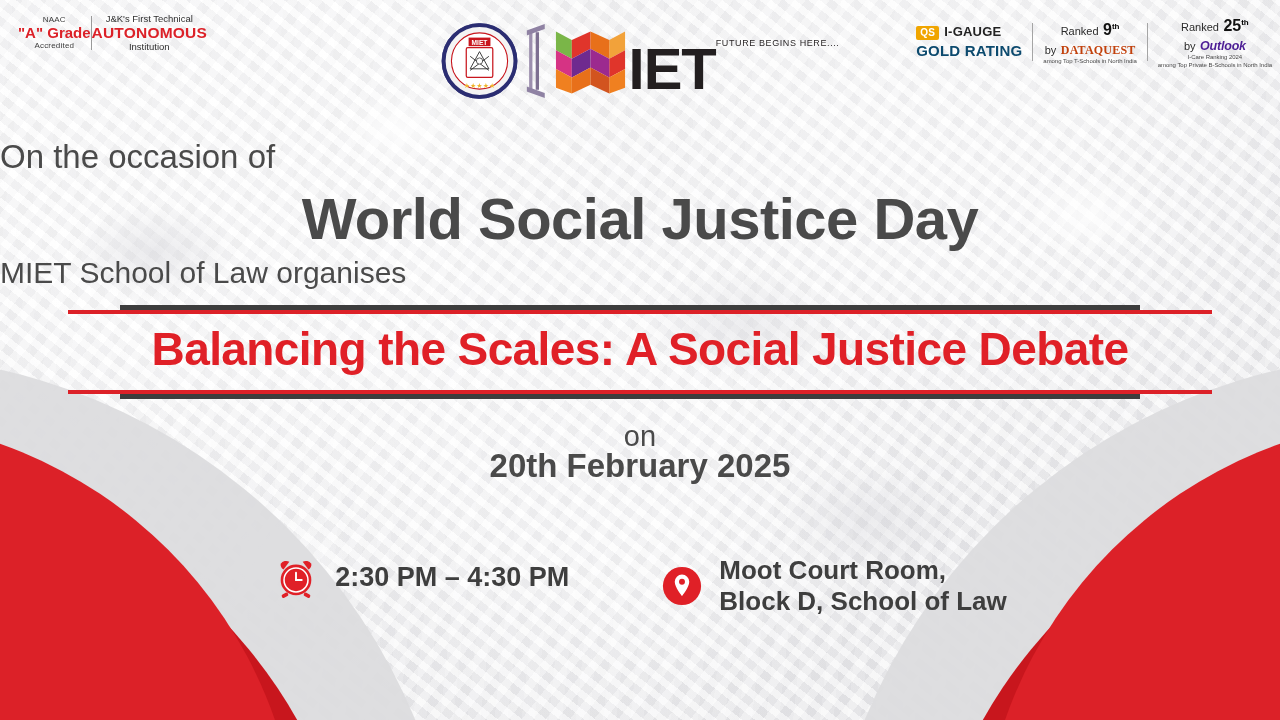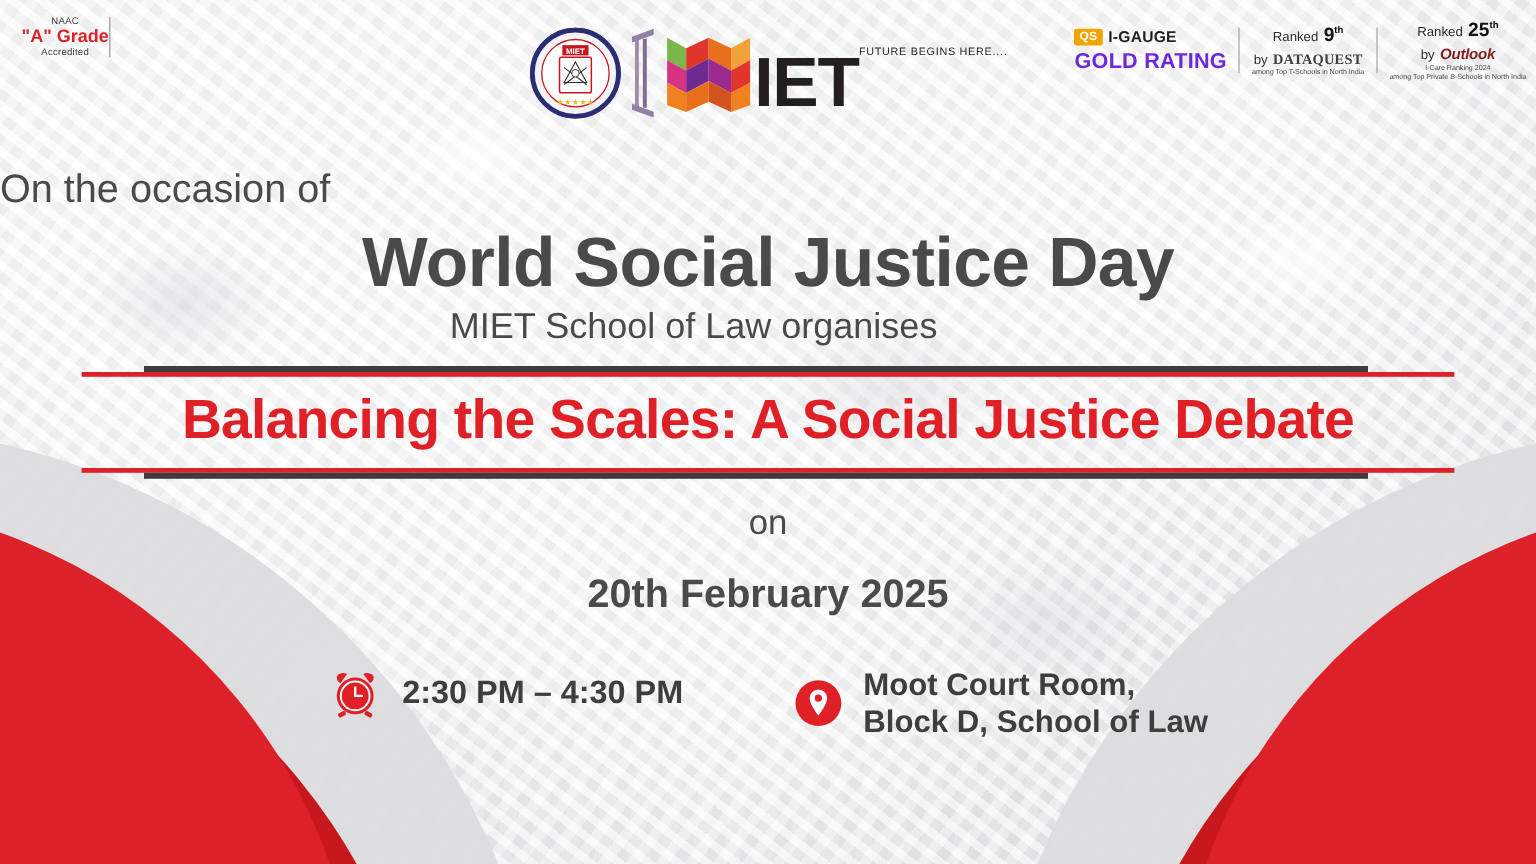--- a/index.html
+++ b/index.html
@@ -99,28 +99,28 @@
     display:flex; align-items:center; gap:10px;
   }
   .rank-div { width:1px; height:38px; background:#a5a5a5; }
   .qs { text-align:center; line-height:1.15; }
   .qs-row { display:flex; align-items:center; gap:5px; }
   .qs-badge {
     background:#f0a500; color:#fff; font-size:10px; font-weight:bold;
     padding:1px 4px; border-radius:2px; letter-spacing:.3px;
   }
   .qs-name { font-size:13px; font-weight:bold; color:#222; letter-spacing:.2px; }
-  .qs-gold { font-size:18px; font-weight:bold; color:#6d28d9; letter-spacing:.2px; margin-top:2px; }
+  .qs-gold { font-size:15px; font-weight:bold; color:#0c4a6e; letter-spacing:.2px; margin-top:2px; }
   .rk { text-align:center; line-height:1.2; }
   .rk-line1 { font-size:11px; color:#2b2b2b; }
   .rk-num { font-size:16px; font-weight:bold; color:#111; }
   .rk-sup { font-size:8px; vertical-align:super; font-weight:bold; }
   .rk-by { font-size:11px; color:#2b2b2b; }
-  .rk-dq { font-size:12px; font-weight:bold; color:#404040; font-family:"Liberation Serif", serif; letter-spacing:.2px; }
-  .rk-ol { font-size:12.5px; font-weight:bold; color:#7f1d1d; font-style:italic; letter-spacing:-.2px; }
+  .rk-dq { font-size:12px; font-weight:bold; color:#c2410c; font-family:"Liberation Serif", serif; letter-spacing:.2px; }
+  .rk-ol { font-size:12.5px; font-weight:bold; color:#4c1d95; font-style:italic; letter-spacing:-.2px; }
   .rk-tiny { font-size:6px; color:#4a4a4a; letter-spacing:-.05px; }
   
   .logo {
     position:absolute; left:50%; top:22px; transform:translateX(-50%);
     display:flex; align-items:center; gap:8px;
   }
   .crest { width:78px; height:78px; flex:0 0 auto; }
   .pillar { width:20px; height:74px; flex:0 0 auto; }
   .mlogo { display:flex; align-items:flex-end; gap:2px; }
   .mmark { width:72px; height:68px; }
@@ -137,21 +137,21 @@
   .content { position:absolute; left:0; top:0; width:1280px; }
   .occasion {
     position:absolute; top:138px; width:1280px; text-align:left;
     font-size:33px; color:#4a4a4a; font-weight:normal;
   }
   .wsjd {
     position:absolute; top:185px; width:1280px; text-align:center;
     font-size:58px; font-weight:bold; color:#4a4a4a; letter-spacing:-.5px;
   }
   .organises {
-    position:absolute; top:256px; width:1156px; text-align:center;
+    position:absolute; top:256px; width:1156px; 
     font-size:30px; color:#4a4a4a;
   }
   
   .band { position:absolute; top:305px; left:0; width:1280px; height:100px; }
   .rule-dark-top {
     position:absolute; left:120px; top:0px; width:1020px; height:5px; background:#3d3d3d;
   }
   .rule-red-top {
     position:absolute; left:68px; top:5px; width:1144px; height:4px; background:#dc2128;
   }
@@ -164,21 +164,21 @@
   .headline {
     position:absolute; top:11px; width:1280px; text-align:center;
     font-size:46px; font-weight:bold; color:#e02027; letter-spacing:-.6px;
     line-height:1.45;
   }
   .on-word {
     position:absolute; top:420px; width:1280px; text-align:center;
     font-size:29px; color:#4a4a4a;
   }
   .date {
-    position:absolute; top:476px; width:1280px; text-align:center;
+    position:absolute; top:447px; width:1280px; text-align:center;
     font-size:33px; font-weight:bold; color:#4a4a4a;
   }
   
   .details {
     position:absolute; top:555px; left:0; width:1280px;
     display:flex; justify-content:center; align-items:flex-start; gap:92px;
   }
   .detail { display:flex; align-items:center; gap:16px; }
   .detail-icon { flex:0 0 auto; }
   .detail-text {
@@ -204,20 +204,25 @@
 
   <div class="header">
 
     <div class="naac">
       <div class="naac-col">
         <div class="naac-small">NAAC</div>
         <div class="naac-big">"A" Grade</div>
         <div class="naac-small">Accredited</div>
       </div>
       <div class="naac-div"></div>
+      <div class="auto-col">
+        <div class="auto-top">J&amp;K's First Technical</div>
+        <div class="auto-big">AUTONOMOUS</div>
+        <div class="auto-bot">Institution</div>
+      </div>
     </div>
 
     <div class="logo">
 
       <svg class="crest" viewBox="0 0 100 100">
         <circle cx="50" cy="50" r="48" fill="#f4f4f4" stroke="#2b2d72" stroke-width="1"></circle>
         <circle cx="50" cy="50" r="46" fill="none" stroke="#2b2d72" stroke-width="5"></circle>
         <circle cx="50" cy="50" r="36" fill="#ffffff" stroke="#c8161d" stroke-width="1.4"></circle>
         <path id="crestArc" d="M 50 50 m -30,0 a 30,30 0 1,1 60,0" fill="none"></path>
         <text font-size="6.4" fill="#ffffff" font-family="Liberation Sans, sans-serif" letter-spacing="0.6">

